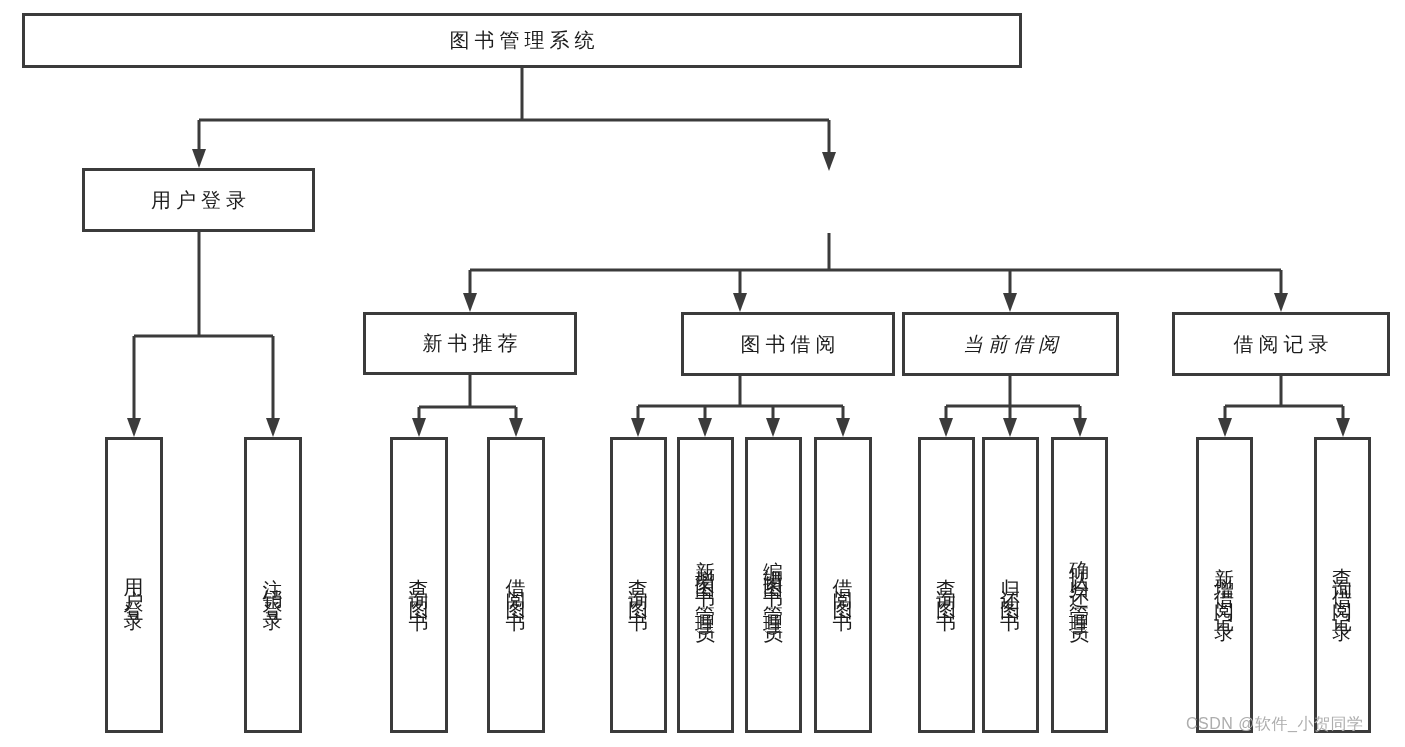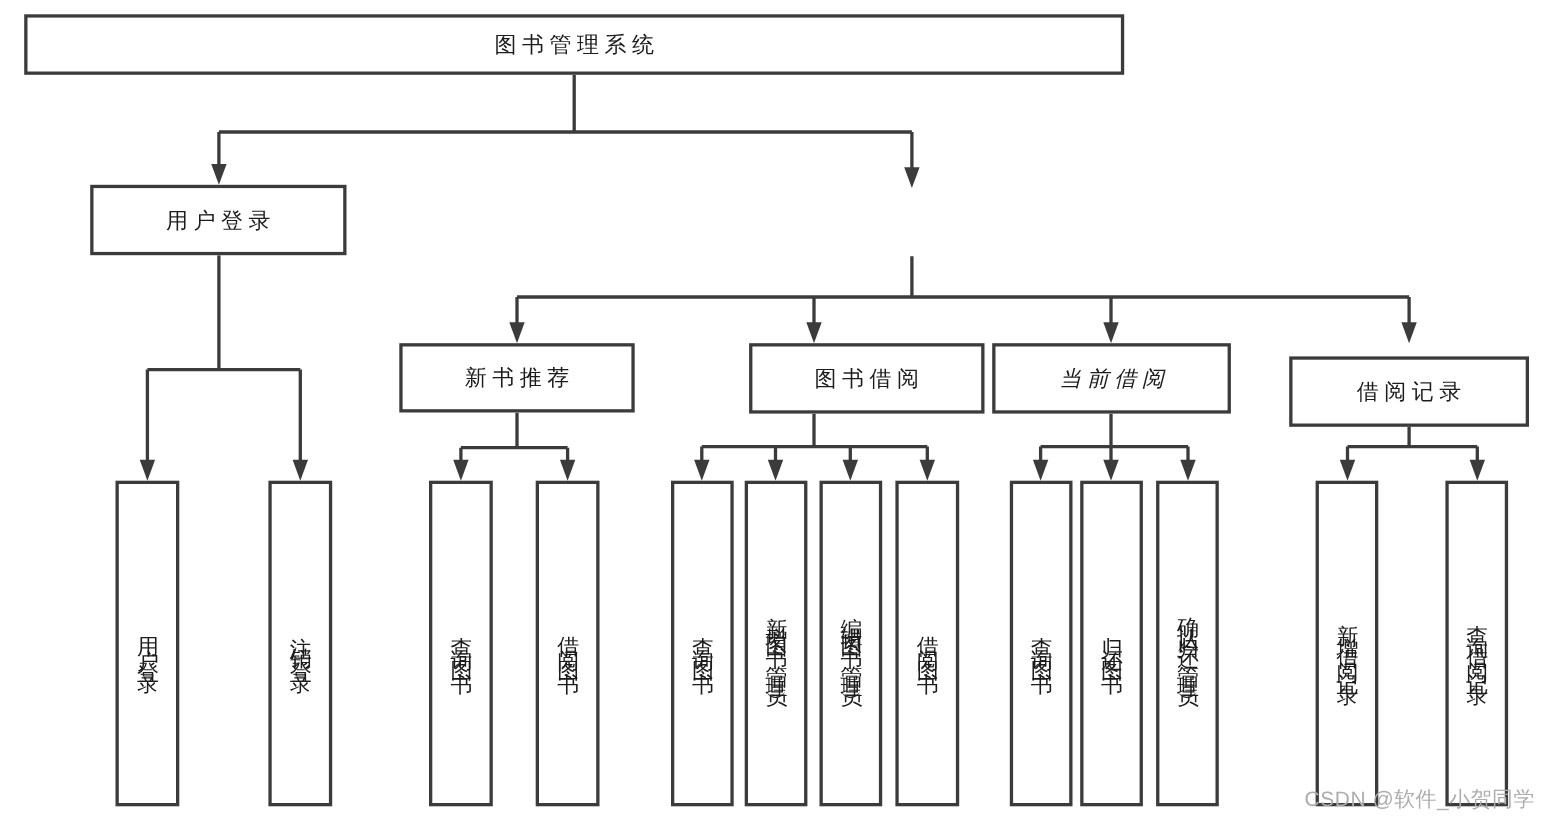--- a/index.html
+++ b/index.html
@@ -36,21 +36,21 @@
     background:var(--box-background);
     writing-mode:vertical-rl;
     text-orientation:mixed;
     display:flex;align-items:center;justify-content:center;
     font-size:20px;letter-spacing:11px;
     line-height:1;
   }
   .vnode.tight{letter-spacing:9px;}
   .watermark{
     position:absolute;left:1186px;top:714px;
-    font-size:19px;color:var(--watermark);
+    font-size:16px;color:var(--watermark);
     white-space:nowrap;letter-spacing:0.5px;
     z-index:5;
   }
 </style>
 </head>
 <body>
 
 <div class="canvas">
 
   <svg class="wires" viewBox="0 0 1405 747" xmlns="http://www.w3.org/2000/svg">
@@ -96,21 +96,21 @@
     </g>
   </svg>
 
   <div class="hnode" style="left:22px;top:13px;width:1000px;height:55px;">图书管理系统</div>
 
   <div class="hnode" style="left:82px;top:168px;width:233px;height:64px;">用户登录</div>
 
   <div class="hnode" style="left:363px;top:312px;width:214px;height:63px;">新书推荐</div>
   <div class="hnode" style="left:633px;top:312px;width:214px;height:64px;margin-left:48px;">图书借阅</div>
   <div class="hnode" style="left:902px;top:312px;width:217px;height:64px;font-style:italic;">当前借阅</div>
-  <div class="hnode" style="left:1172px;top:324px;width:218px;height:64px;">借阅记录</div>
+  <div class="hnode" style="left:1172px;top:312px;width:218px;height:64px;">借阅记录</div>
 
   <div class="vnode" style="left:105px;top:437px;width:58px;height:296px;">用户登录</div>
   <div class="vnode" style="left:244px;top:437px;width:58px;height:296px;">注销登录</div>
 
   <div class="vnode" style="left:390px;top:437px;width:58px;height:296px;">查询图书</div>
   <div class="vnode" style="left:487px;top:437px;width:58px;height:296px;">借阅图书</div>
 
   <div class="vnode" style="left:610px;top:437px;width:57px;height:296px;">查询图书</div>
   <div class="vnode tight" style="left:677px;top:437px;width:57px;height:296px;">新增图书（管理员）</div>
   <div class="vnode tight" style="left:745px;top:437px;width:57px;height:296px;">编辑图书（管理员）</div>

